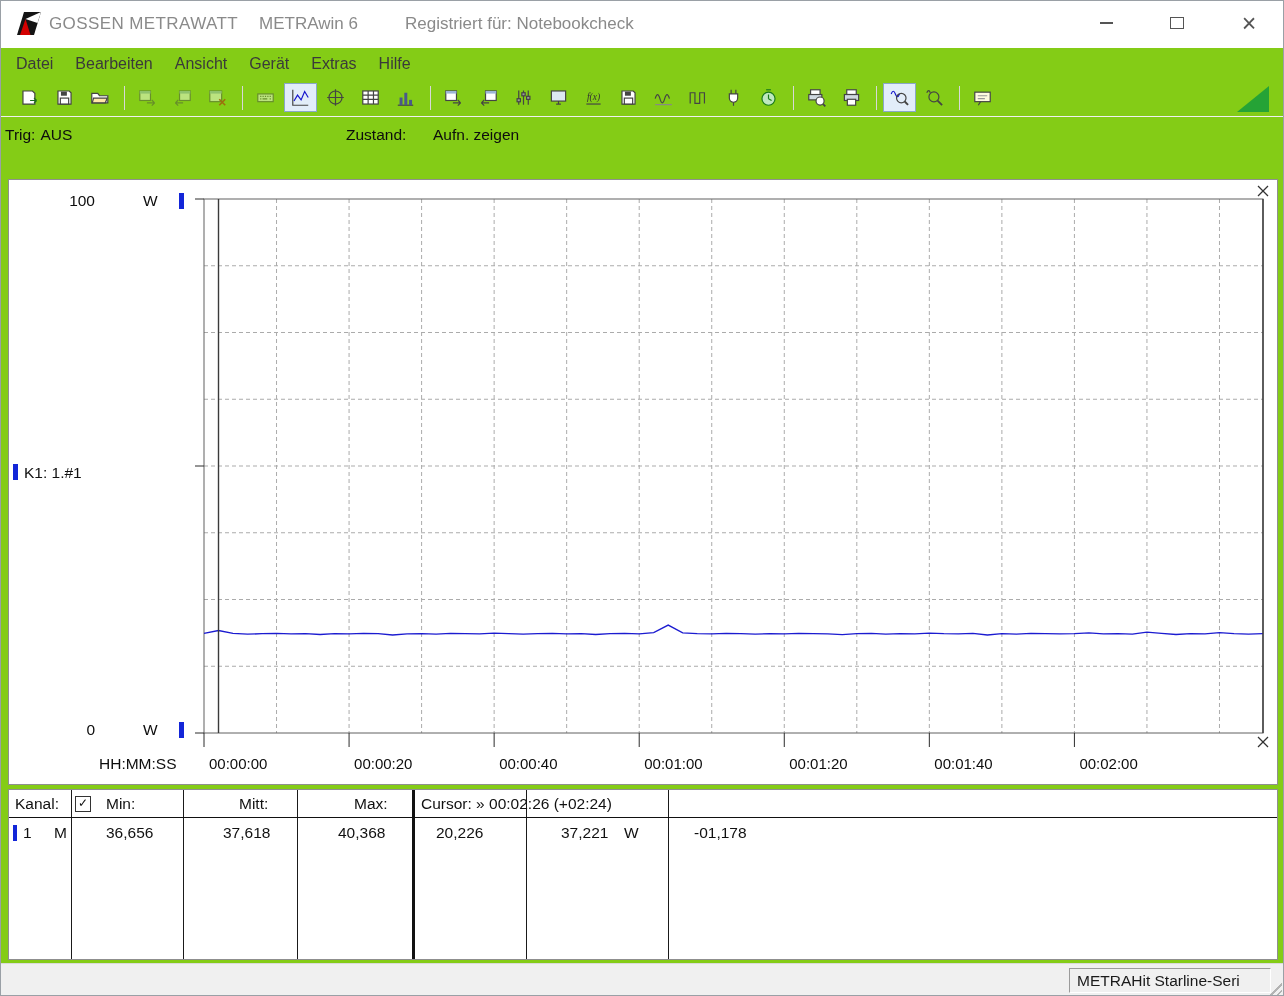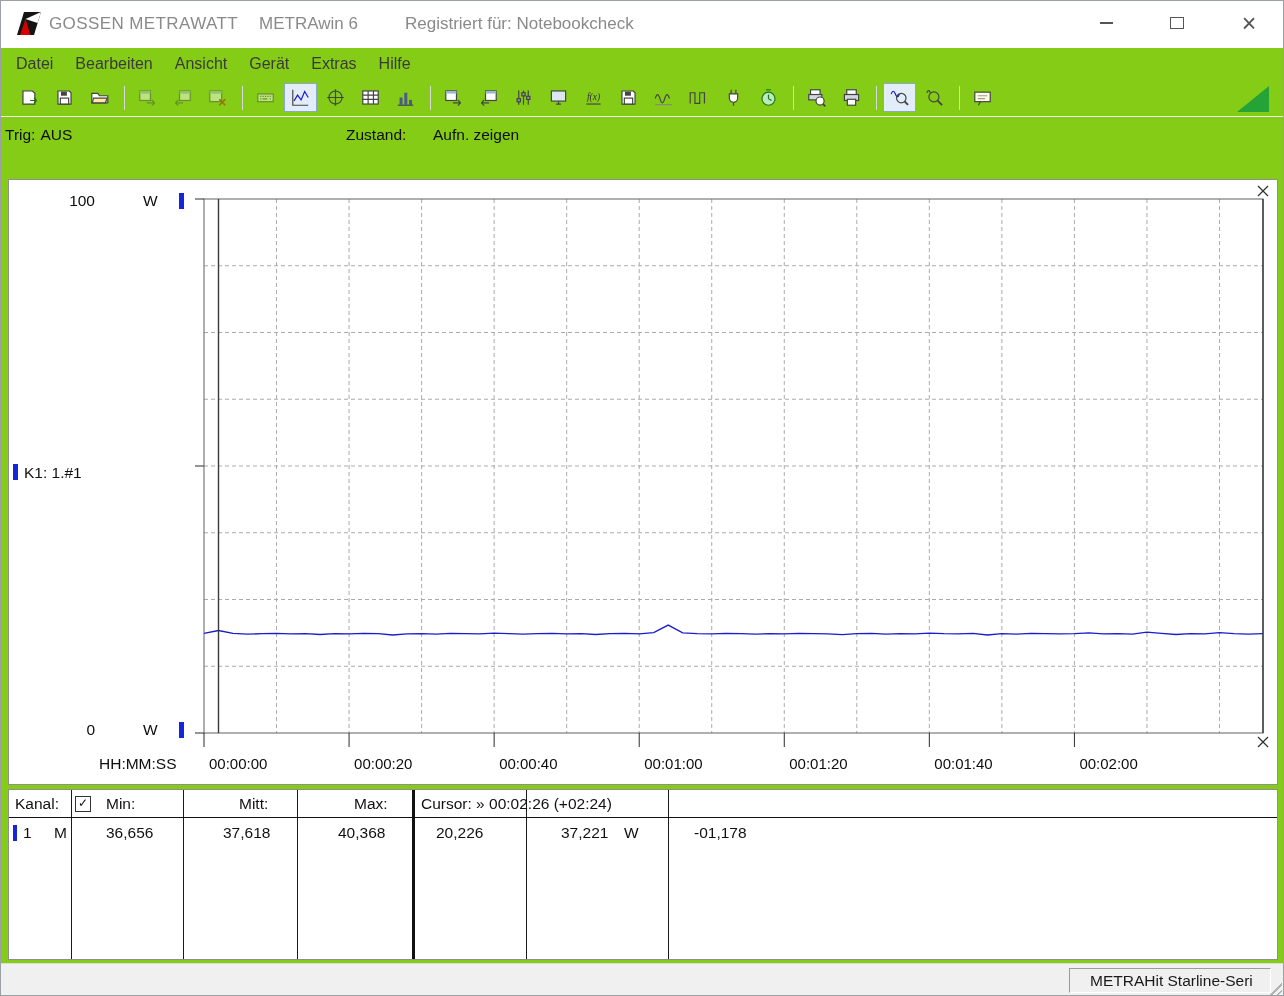--- a/index.html
+++ b/index.html
@@ -62,21 +62,21 @@
   .table-panel{position:absolute;left:7px;top:788px;width:1270px;height:171px;border:1px solid #8f8f8f;background:#fff;box-sizing:border-box;font-size:15.5px;}
   .vline{position:absolute;top:0;bottom:0;width:1px;background:#1a1a1a;}
   .vline.thick{width:3px;background:#111;}
   .hline{position:absolute;left:0;right:0;top:27px;height:1px;background:#111;}
   .th{position:absolute;top:5px;}
   .td{position:absolute;top:34px;}
   .checkbox{position:absolute;left:66px;top:6px;width:14px;height:14px;border:1px solid #333;font-size:12px;line-height:13px;text-align:center;background:#fff;}
   .row-marker{position:absolute;left:4px;top:35px;width:4px;height:16px;background:#1326d8;}
   
   .statusbar{position:absolute;left:0;top:962px;width:100%;height:34px;background:#f0f0f0;border-top:1px solid #dadada;box-sizing:border-box;}
-  .device-box{position:absolute;left:1068px;top:4px;width:202px;height:25px;border:1px solid;border-color:#9b9b9b #ffffff #ffffff #9b9b9b;background:#f0f0f0;line-height:24px;padding-left:20px;font-size:15.5px;box-sizing:border-box;color:#1a1a1a;}
+  .device-box{position:absolute;left:1068px;top:4px;width:202px;height:25px;border:1px solid;border-color:#9b9b9b #ffffff #ffffff #9b9b9b;background:#f0f0f0;line-height:24px;padding-left:7px;font-size:15.5px;box-sizing:border-box;color:#1a1a1a;}
   .grip{position:absolute;right:1px;bottom:1px;width:15px;height:15px;
     background:repeating-linear-gradient(135deg,transparent 0 3px,#b3b3b3 3px 4.5px);
     clip-path:polygon(100% 0,100% 100%,0 100%);}
 </style>
 </head>
 <body>
 
 <div class="window">
 
   <div class="titlebar">

